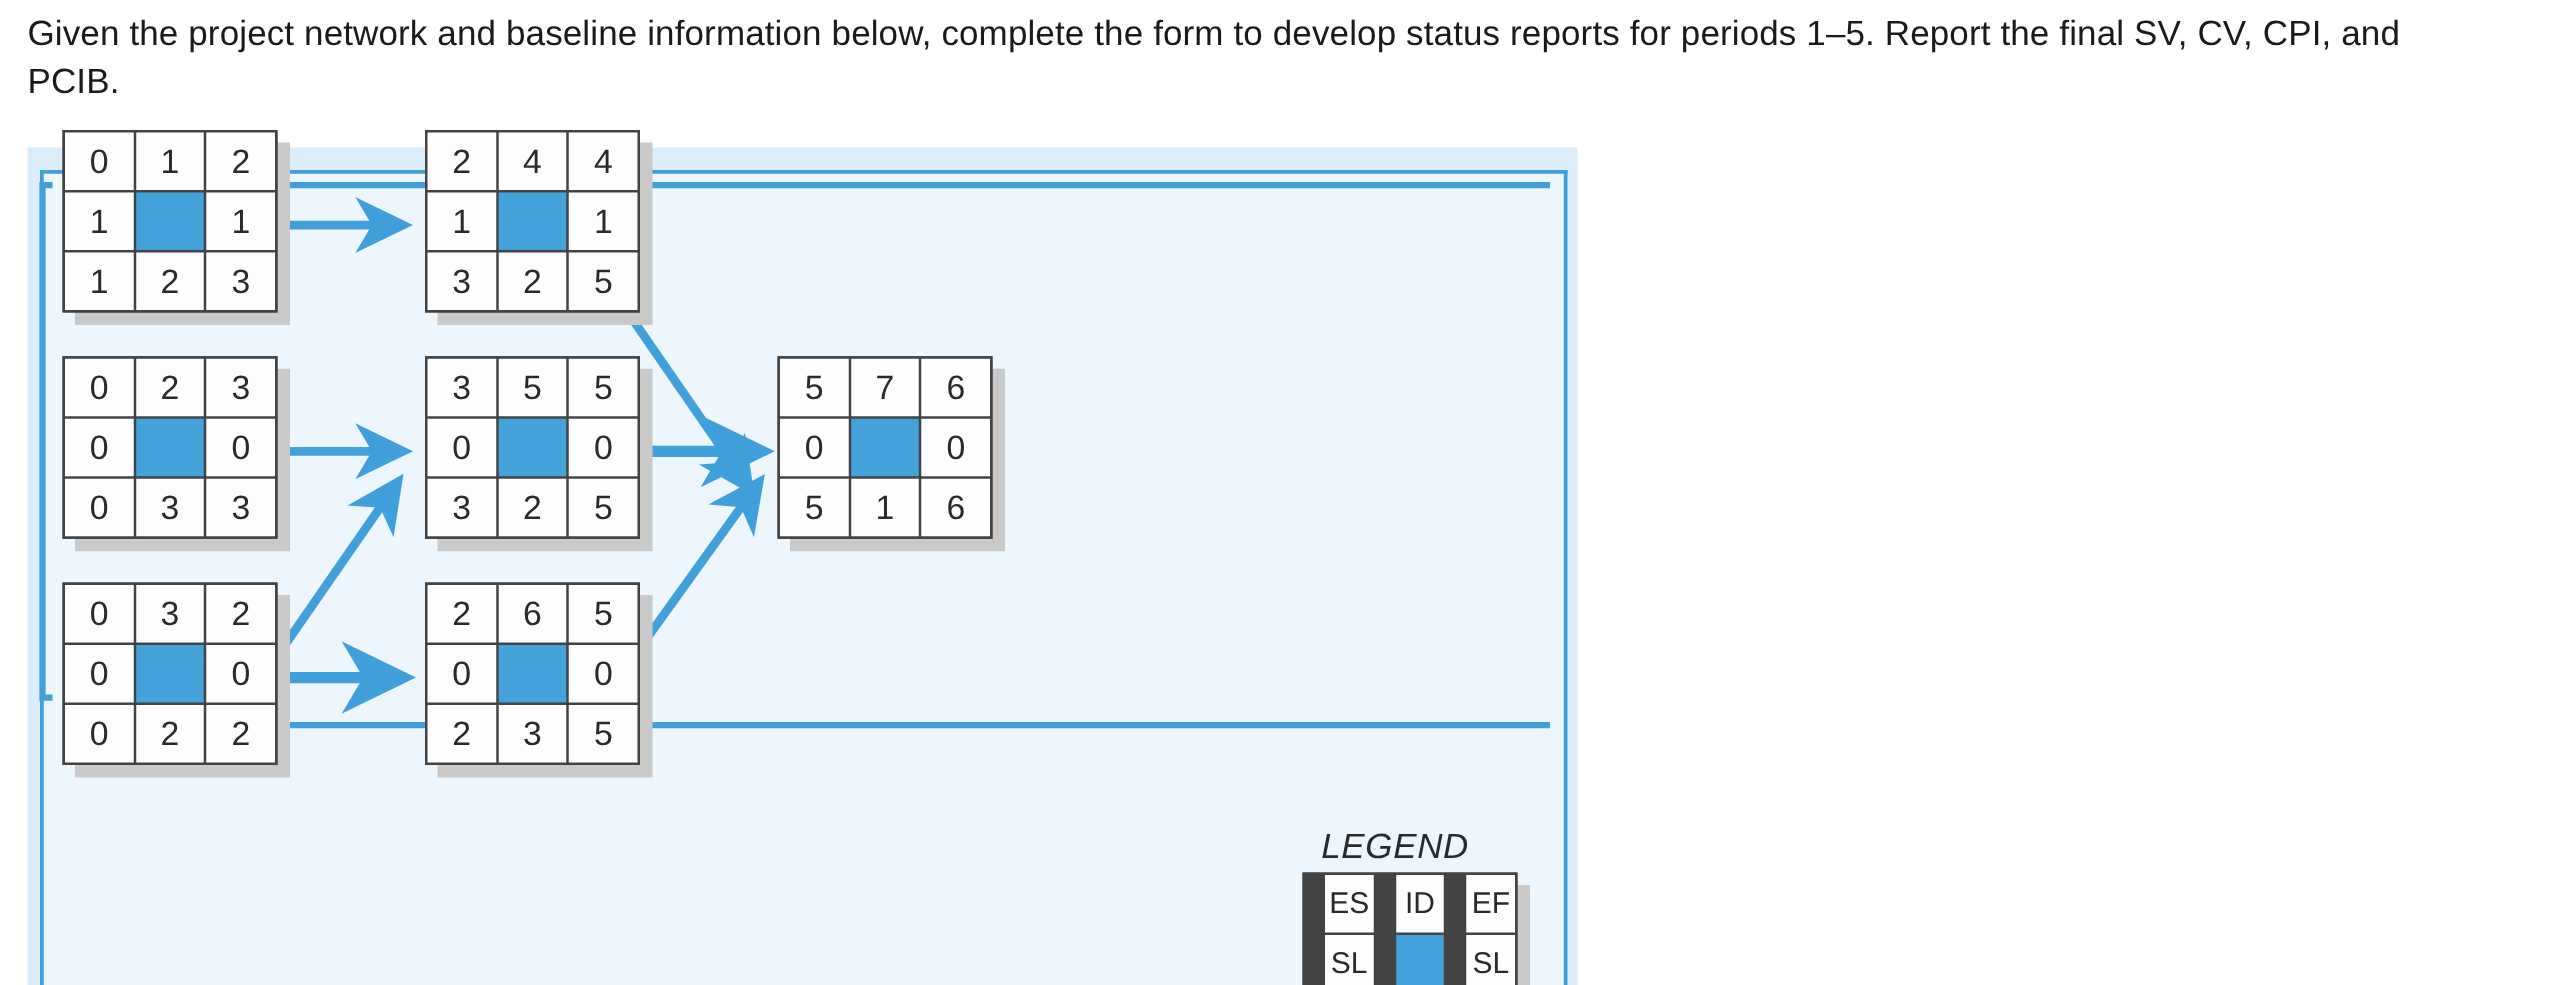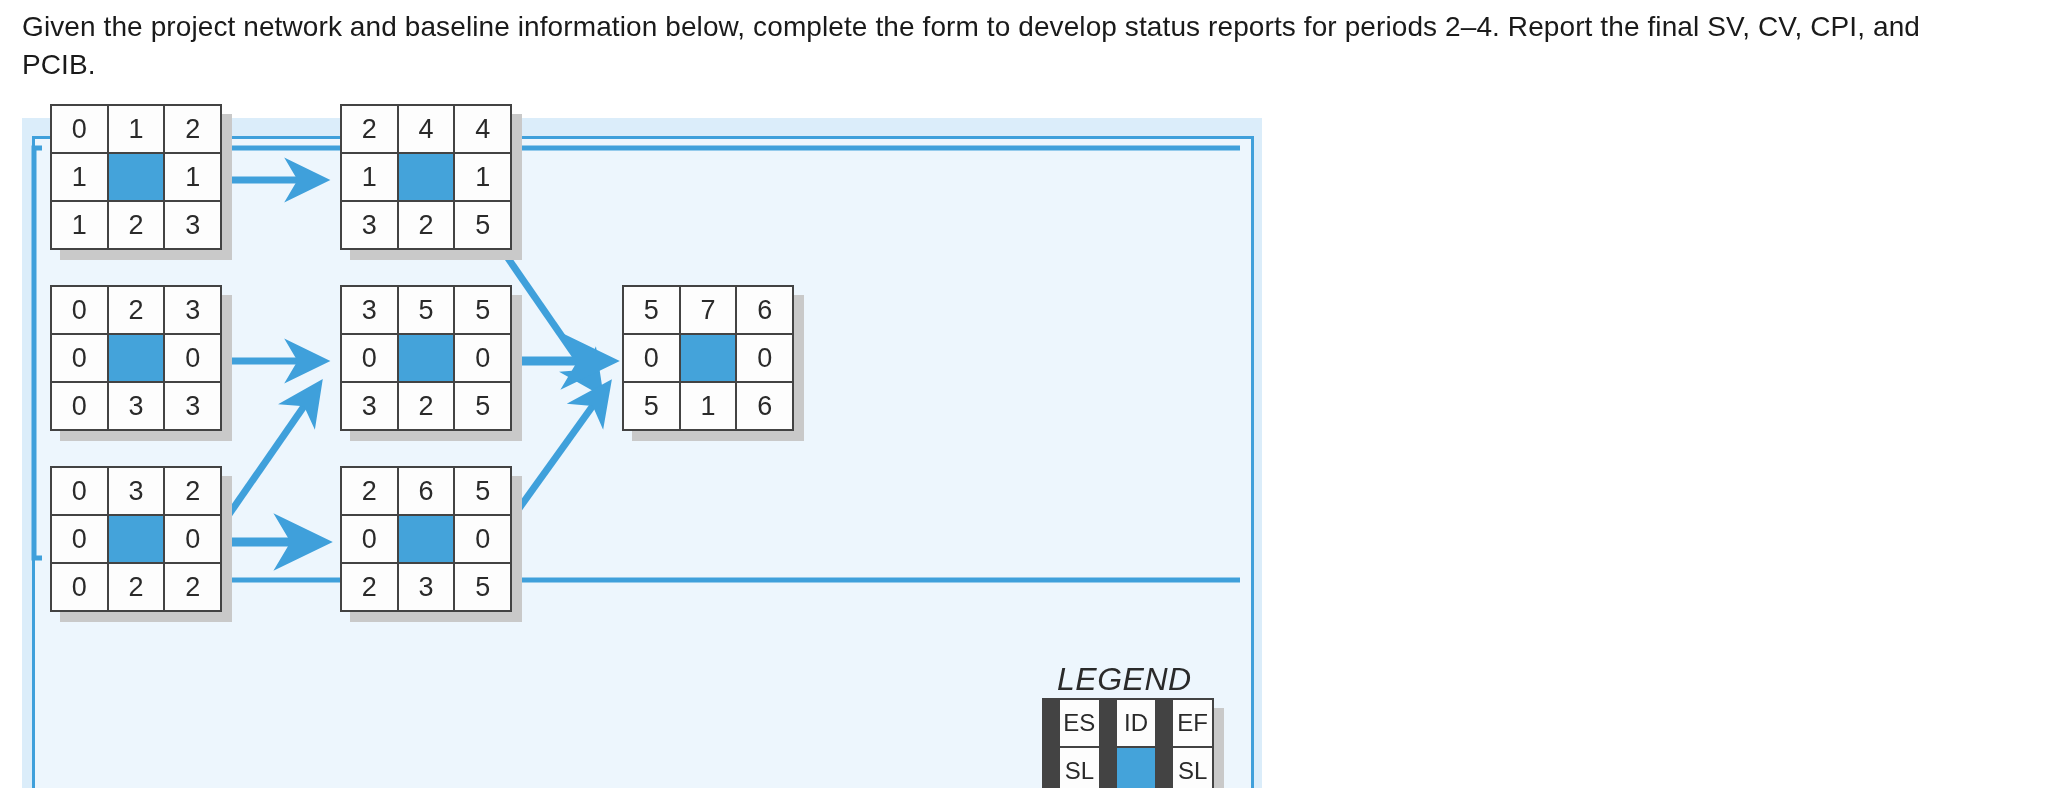--- a/index.html
+++ b/index.html
@@ -89,21 +89,21 @@
     background: #44a3da;
   }
 
   
   .legend-node .cell { font-size: 24px; margin-left: 16px; }
 
   #legend-label {
     position: absolute;
     left: 1035px;
     top: 543px;
-    font-size: 32px;
+    font-size: 28px;
     font-style: italic;
     color: #2a2a2a;
     letter-spacing: 0.5px;
     z-index: 5;
   }
 
   
   #arrows {
     position: absolute;
     left: 0;
@@ -111,21 +111,21 @@
     width: 1240px;
     height: 700px;
     z-index: 3;
     overflow: visible;
   }
 </style>
 </head>
 <body>
 
 <div id="prompt">
-  <span>Given the project network and baseline information below, complete the form to develop status reports for periods 2–4. Report the</span>
+  <span>Given the project network and baseline information below, complete the form to develop status reports for periods 1–5. Report the</span>
   <span>final SV, CV, CPI, and PCIB.</span>
 </div>
 
 <div id="figure">
 
   <div id="figure-inner"></div>
 
   <svg id="arrows" viewBox="0 0 1240 700" preserveAspectRatio="none">
     <defs>
       <marker id="ah" markerWidth="7" markerHeight="7" refX="5.4" refY="3.5" orient="auto" markerUnits="strokeWidth">

